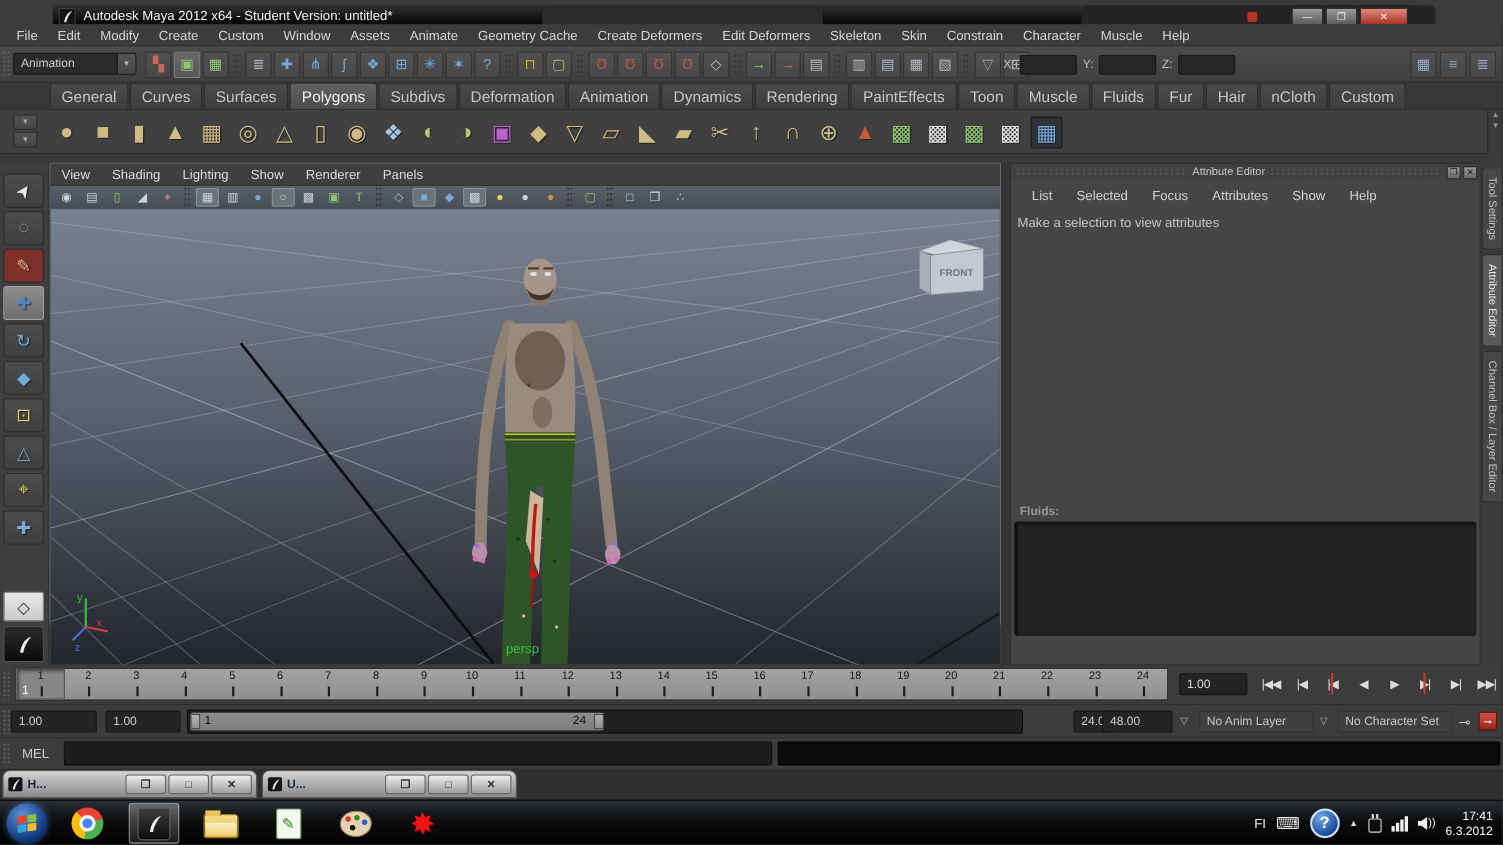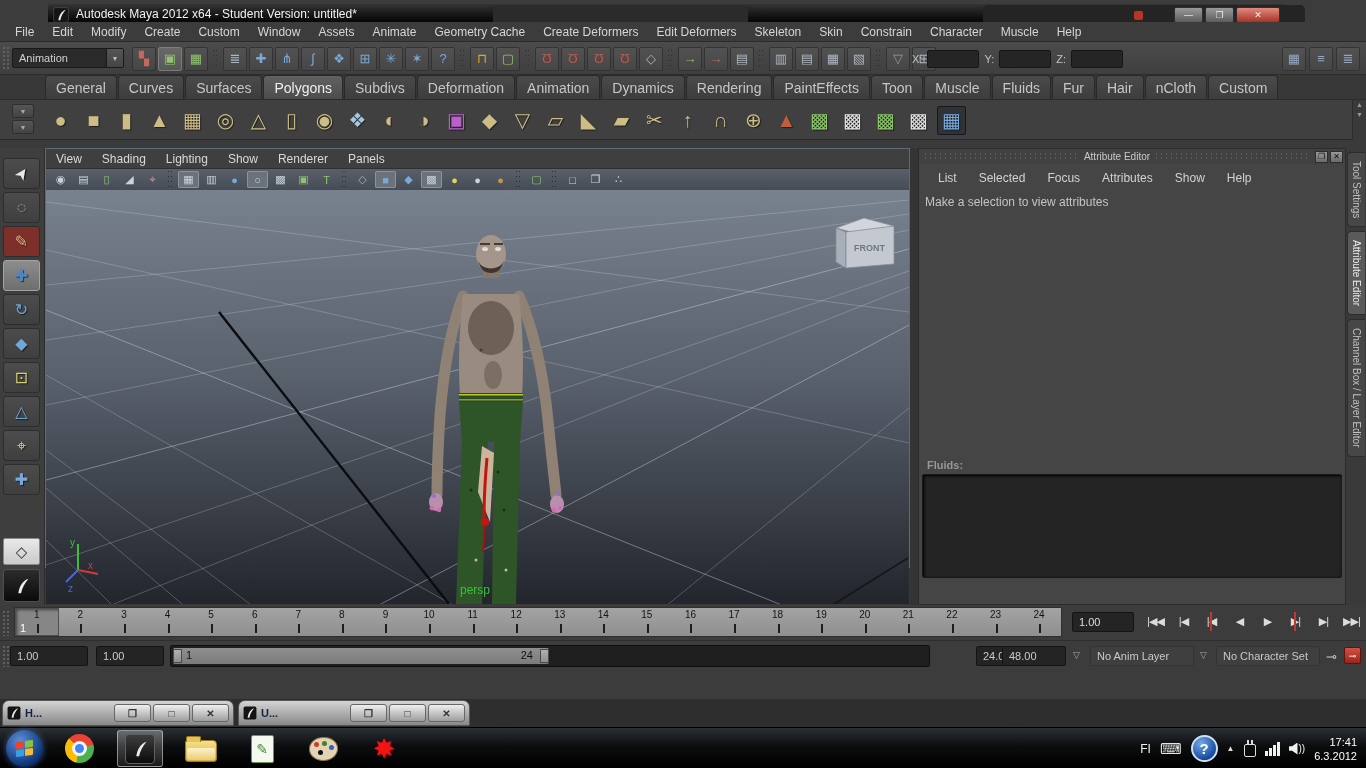--- a/index.html
+++ b/index.html
@@ -812,20 +812,26 @@
     <div class="nfield" style="left:976px;width:40px;">24.00</div>
     <div class="nfield" style="left:1002px;width:64px;">48.00</div>
     <span class="dd-arrow-flat" style="left:1073px;">▽</span>
     <div class="flatfield" style="left:1090px;width:104px;">No Anim Layer</div>
     <span class="dd-arrow-flat" style="left:1200px;">▽</span>
     <div class="flatfield" style="left:1216px;width:104px;">No Character Set</div>
     <span class="key-ic">⊸</span>
     <div class="autokey">⊸</div>
   </div>
 
+  <div class="melrow">
+    <div class="mel-dots vdots"></div>
+    <span class="mel-label">MEL</span>
+    <div class="mel-input"></div>
+    <div class="mel-result"></div>
+  </div>
 
   <div class="miniwin-row">
     <div class="miniwin" style="left:2px;">
       <svg width="14" height="14" viewBox="0 0 24 24">
           <rect x="1" y="1" width="22" height="22" rx="3" fill="#141414"></rect>
           <path d="M8 20 C9 12 13 6 19 4 C15 9 12 14 11 20 Z" fill="#e8e8e8"></path>
         </svg>
       <span class="t">H...</span>
       <div class="mw-btn">❐</div>
       <div class="mw-btn">□</div>

